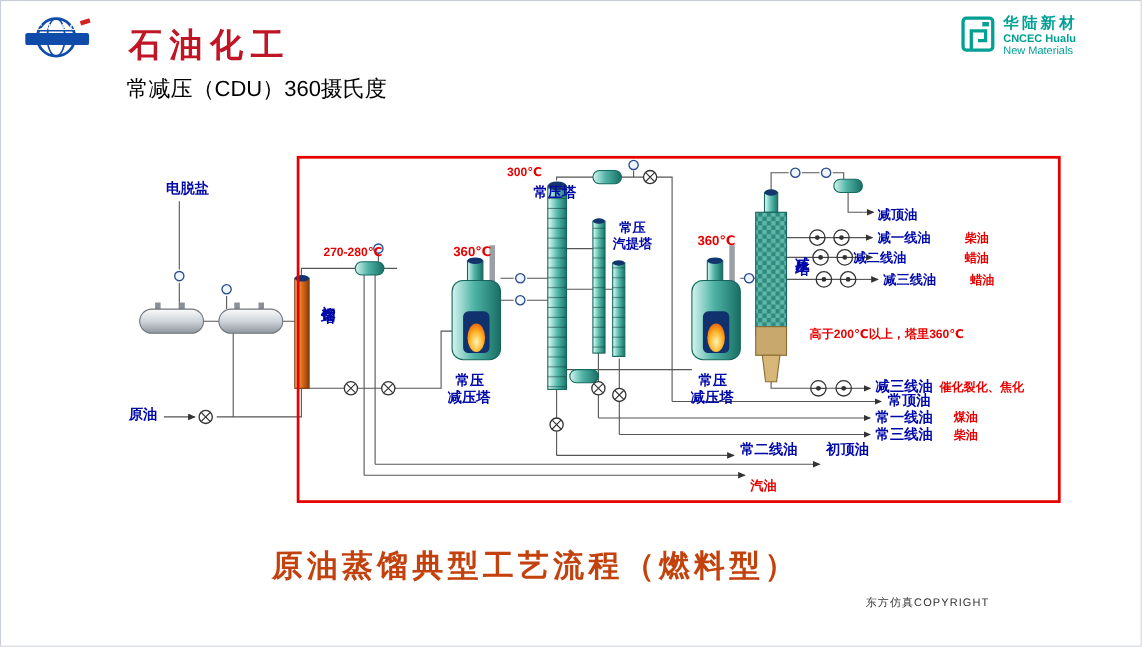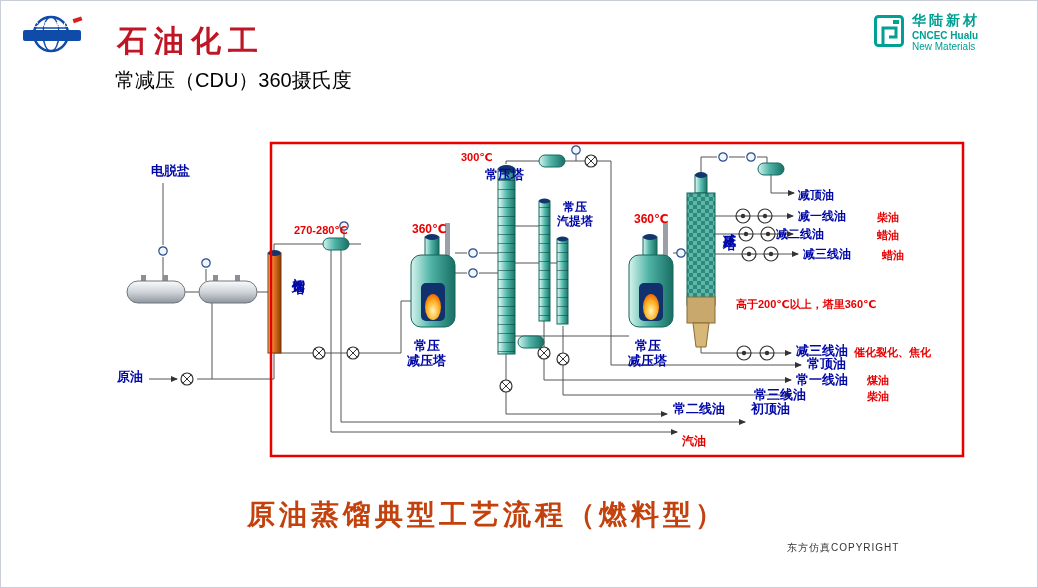--- a/index.html
+++ b/index.html
@@ -266,21 +266,21 @@
   <div class="lb blue s12" style="left:775px;top:227px;">减二线油</div>
   <div class="lb red s11" style="left:876px;top:228px;">蜡油</div>
   <div class="lb blue s12" style="left:802px;top:247px;">减三线油</div>
   <div class="lb red s11" style="left:881px;top:248px;">蜡油</div>
   <div class="lb red s11" style="left:735px;top:297px;">高于200℃以上，塔里360℃</div>
   <div class="lb blue s13" style="left:795px;top:343px;">减三线油</div>
   <div class="lb red s11" style="left:853px;top:345px;">催化裂化、焦化</div>
   <div class="lb blue s13" style="left:806px;top:356px;">常顶油</div>
   <div class="lb blue s13" style="left:795px;top:372px;font-family:Liberation Serif, serif;">常一线油</div>
   <div class="lb red s11" style="left:866px;top:373px;">煤油</div>
-  <div class="lb blue s13" style="left:753px;top:387px;">常三线油</div>
+  <div class="lb blue s13" style="left:795px;top:387px;">常三线油</div>
   <div class="lb red s11" style="left:866px;top:389px;">柴油</div>
   <div class="lb blue s13" style="left:672px;top:401px;">常二线油</div>
   <div class="lb blue s13" style="left:750px;top:401px;">初顶油</div>
   <div class="lb red s12" style="left:681px;top:434px;">汽油</div>
 
   <div class="caption">原油蒸馏典型工艺流程（燃料型）</div>
   <div class="copyright">东方仿真COPYRIGHT</div>
 
 </div>
 

